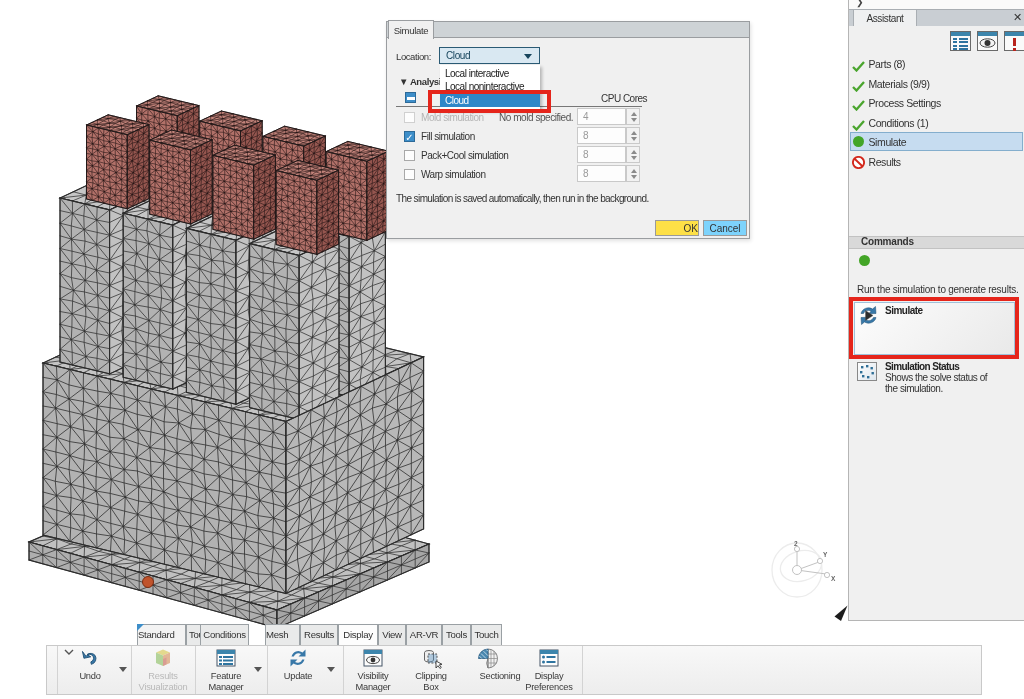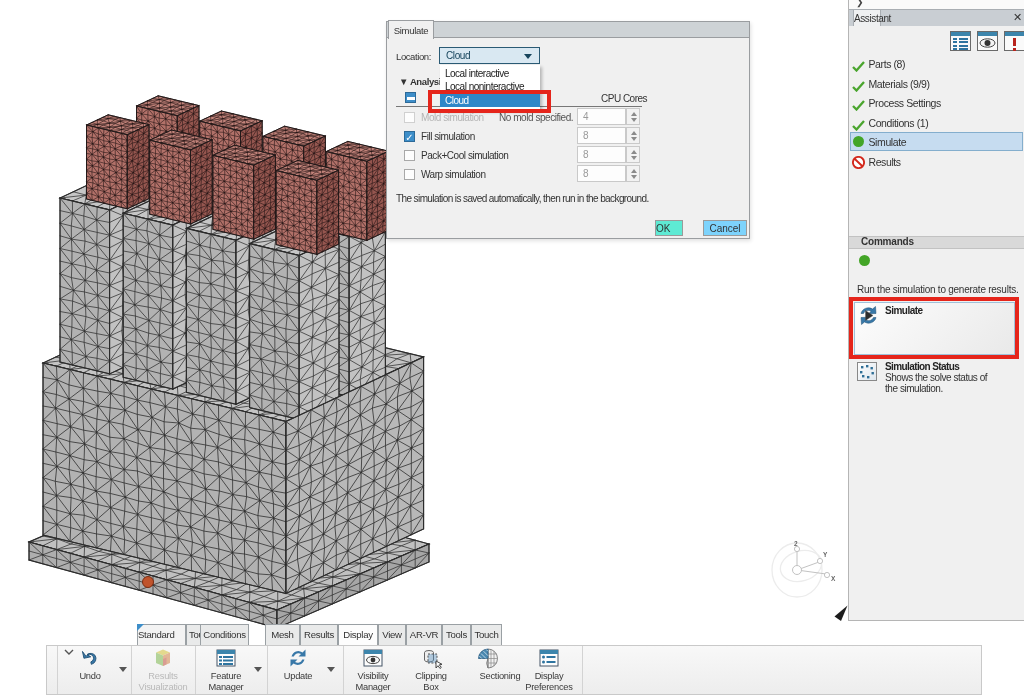--- a/index.html
+++ b/index.html
@@ -176,40 +176,40 @@
 <div class="abs" style="left:239px;top:124px;width:14px;height:17px;background:#f2f2f2;border:1px solid #c9c9c9">
 <span class="abs" style="left:3.5px;top:3px;width:0;height:0;border-left:3.5px solid transparent;border-right:3.5px solid transparent;border-bottom:4px solid #8a8a8a"></span>
 <span class="abs" style="left:3.5px;top:9px;width:0;height:0;border-left:3.5px solid transparent;border-right:3.5px solid transparent;border-top:4px solid #8a8a8a"></span>
 </div>
       <div class="abs" style="left:190px;top:143px;width:49px;height:17px;background:#fdfdfd;border:1px solid #c9c9c9;font-size:10px;color:#9a9a9a;line-height:16px;padding-left:5px">8</div>
 <div class="abs" style="left:239px;top:143px;width:14px;height:17px;background:#f2f2f2;border:1px solid #c9c9c9">
 <span class="abs" style="left:3.5px;top:3px;width:0;height:0;border-left:3.5px solid transparent;border-right:3.5px solid transparent;border-bottom:4px solid #8a8a8a"></span>
 <span class="abs" style="left:3.5px;top:9px;width:0;height:0;border-left:3.5px solid transparent;border-right:3.5px solid transparent;border-top:4px solid #8a8a8a"></span>
 </div>
   <div class="abs" style="left:9px;top:171px;font-size:10px;letter-spacing:-0.6px;color:#333">The simulation is saved automatically, then run in the background.</div>
-  <div class="abs" style="left:268px;top:198px;width:28px;height:16px;background:#5eead4;border:1px solid #9a9a9a;font-size:10px;color:#333;text-align:left;line-height:15px">OK</div>
+  <div class="abs" style="left:268px;top:198px;width:44px;height:16px;background:#fde047;border:1px solid #9a9a9a;font-size:10px;color:#333;text-align:right;line-height:15px">OK</div>
   <div class="abs" style="left:316px;top:198px;width:44px;height:16px;background:#7dd3fc;border:1px solid #9a9a9a;font-size:10px;color:#333;text-align:center;line-height:15px">Cancel</div>
 </div>
 
 <div class="abs" style="left:439px;top:47px;width:101px;height:17px;background:#d9e8f2;border:1px solid #2a5a74;font-size:10px;letter-spacing:-0.4px;color:#16445c;line-height:16px;padding-left:6px">Cloud
   <span class="abs" style="right:7px;top:6px;width:0;height:0;border-left:4px solid transparent;border-right:4px solid transparent;border-top:5px solid #16445c"></span>
 </div>
 <div class="abs" style="left:440px;top:65px;width:100px;height:45px;background:#fff;box-shadow:2px 2px 3px rgba(0,0,0,.25)"></div>
 <div class="abs" style="left:445px;top:68px;font-size:10px;letter-spacing:-0.5px;color:#222">Local interactive</div>
 <div class="abs" style="left:445px;top:81px;font-size:10px;letter-spacing:-0.5px;color:#222">Local noninteractive</div>
 <div class="abs" style="left:440px;top:94px;width:100px;height:13px;background:#2e87c8"></div>
 <div class="abs" style="left:445px;top:95px;font-size:10px;letter-spacing:-0.5px;color:#fff">Cloud</div>
 
 <div class="abs" style="left:428px;top:90px;width:123px;height:23px;border:4px solid #e5251b"></div>
 
 <div class="abs" style="left:848px;top:0;width:176px;height:621px;background:#f0f0f0;border-left:1px solid #b5b5b5;border-bottom:1px solid #b5b5b5">
   <div class="abs" style="left:0;top:0;width:175px;height:9px;background:#fafafa"></div>
   <div class="abs" style="left:7px;top:-3px;font-size:9px;color:#444">❯</div>
   <div class="abs" style="left:0;top:9px;width:175px;height:17px;background:#c9ced3;border-top:1px solid #a9aeb3"></div>
-  <div class="abs" style="left:4px;top:9px;width:28px;height:17px;background:#eff0f1;border:1px solid #a9aeb3;border-bottom:none;font-size:10px;letter-spacing:-0.4px;color:#333;text-align:center;line-height:17px">Assistant</div>
+  <div class="abs" style="left:4px;top:9px;width:64px;height:17px;background:#eff0f1;border:1px solid #a9aeb3;border-bottom:none;font-size:10px;letter-spacing:-0.4px;color:#333;text-align:center;line-height:17px">Assistant</div>
   <div class="abs" style="left:164px;top:11px;font-size:11px;color:#333">✕</div>
 
   <div class="abs" style="left:101px;top:31px;width:21px;height:20px;background:#fafafa;border:1px solid #6a6a6a">
 <div class="abs" style="left:0;top:0;width:19px;height:4px;background:#3c85ac"></div>
         <div class="abs" style="left:2px;top:6px;width:4px;height:2px;background:#2e74a0"></div>
         <div class="abs" style="left:8px;top:6px;width:9px;height:2px;background:#2e74a0"></div>
         <div class="abs" style="left:2px;top:9.3px;width:4px;height:2px;background:#2e74a0"></div>
         <div class="abs" style="left:8px;top:9.3px;width:9px;height:2px;background:#2e74a0"></div>
         <div class="abs" style="left:2px;top:12.6px;width:4px;height:2px;background:#2e74a0"></div>
         <div class="abs" style="left:8px;top:12.6px;width:9px;height:2px;background:#2e74a0"></div>
@@ -280,21 +280,21 @@
           </g>
         </svg></div>
   <div class="abs" style="left:36px;top:361px;font-size:10px;letter-spacing:-0.6px;font-weight:bold;color:#222">Simulation Status</div>
   <div class="abs" style="left:36px;top:372px;font-size:10px;letter-spacing:-0.45px;color:#333;line-height:11px">Shows the solve status of<br>the simulation.</div>
 
   <div class="abs" style="left:0px;top:297px;width:170px;height:62px;border:4.5px solid #e5251b"></div>
 </div>
 <div class="abs" style="left:137px;top:624px;width:49px;height:21px;background:#f3f3f3;border:1px solid #9aa0a4;border-bottom:none;font-size:9.6px;letter-spacing:-0.3px;color:#333;text-align:left;line-height:20px">Standard</div>
     <div class="abs" style="left:186px;top:624px;width:30px;height:21px;background:#e9eaea;border:1px solid #9aa0a4;border-bottom:none;font-size:9.6px;letter-spacing:-0.3px;color:#333;text-align:center;line-height:20px">Touch</div>
     <div class="abs" style="left:200px;top:624px;width:49px;height:21px;background:#e9eaea;border:1px solid #9aa0a4;border-bottom:none;font-size:9.6px;letter-spacing:-0.3px;color:#333;text-align:center;line-height:20px">Conditions</div>
-    <div class="abs" style="left:265px;top:624px;width:35px;height:21px;background:#e9eaea;border:1px solid #9aa0a4;border-bottom:none;font-size:9.6px;letter-spacing:-0.3px;color:#333;text-align:center;line-height:20px">Mesh</div>
+    <div class="abs" style="left:265px;top:624px;width:35px;height:21px;background:#e9eaea;border:1px solid #9aa0a4;border-bottom:none;font-size:9.6px;letter-spacing:-0.3px;color:#333;line-height:20px">Mesh</div>
     <div class="abs" style="left:300px;top:624px;width:38px;height:21px;background:#e9eaea;border:1px solid #9aa0a4;border-bottom:none;font-size:9.6px;letter-spacing:-0.3px;color:#333;text-align:center;line-height:20px">Results</div>
     <div class="abs" style="left:338px;top:624px;width:40px;height:21px;background:#fdfdfd;border:1px solid #9aa0a4;border-bottom:none;font-size:9.6px;letter-spacing:-0.3px;color:#333;text-align:center;line-height:20px">Display</div>
     <div class="abs" style="left:378px;top:624px;width:28px;height:21px;background:#e9eaea;border:1px solid #9aa0a4;border-bottom:none;font-size:9.6px;letter-spacing:-0.3px;color:#333;text-align:center;line-height:20px">View</div>
     <div class="abs" style="left:406px;top:624px;width:36px;height:21px;background:#e9eaea;border:1px solid #9aa0a4;border-bottom:none;font-size:9.6px;letter-spacing:-0.3px;color:#333;text-align:center;line-height:20px">AR-VR</div>
     <div class="abs" style="left:442px;top:624px;width:29px;height:21px;background:#e9eaea;border:1px solid #9aa0a4;border-bottom:none;font-size:9.6px;letter-spacing:-0.3px;color:#333;text-align:center;line-height:20px">Tools</div>
     <div class="abs" style="left:471px;top:624px;width:31px;height:21px;background:#e9eaea;border:1px solid #9aa0a4;border-bottom:none;font-size:9.6px;letter-spacing:-0.3px;color:#333;text-align:center;line-height:20px">Touch</div>
     <div class="abs" style="left:137px;top:624px;width:0;height:0;border-left:7px solid #3d8ec9;border-bottom:7px solid transparent"></div>
 <div class="abs" style="left:46px;top:645px;width:936px;height:50px;background:linear-gradient(#f8f8f8,#ededed);border:1px solid #c9c9c9"></div>
 <svg class="abs" style="left:63px;top:648px" width="12" height="8" viewBox="0 0 12 8">
       <path d="M2 2 L6 6 L10 2" fill="none" stroke="#555" stroke-width="1.4"></path>

